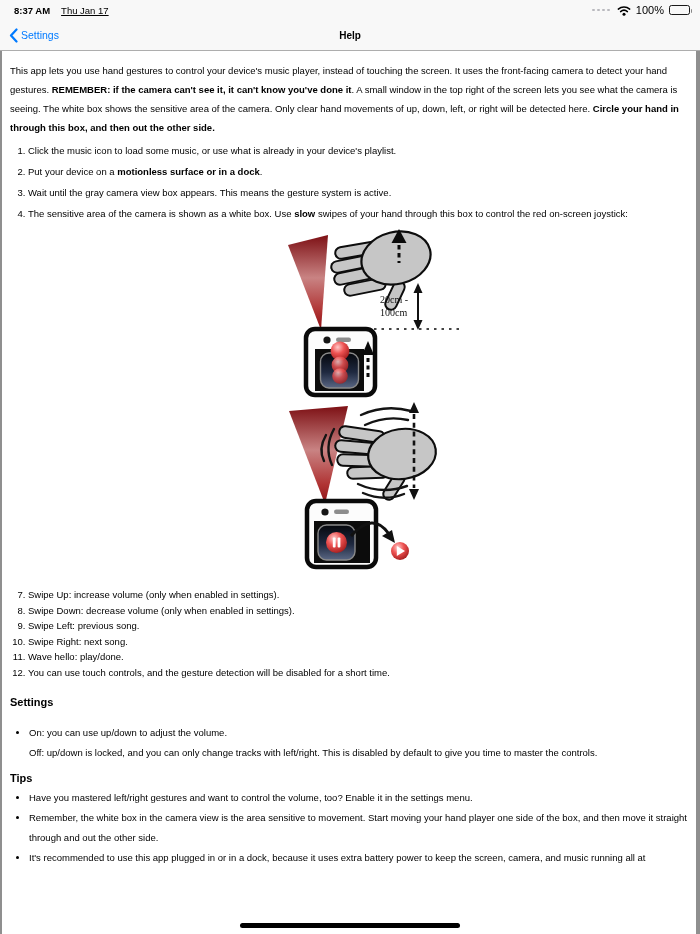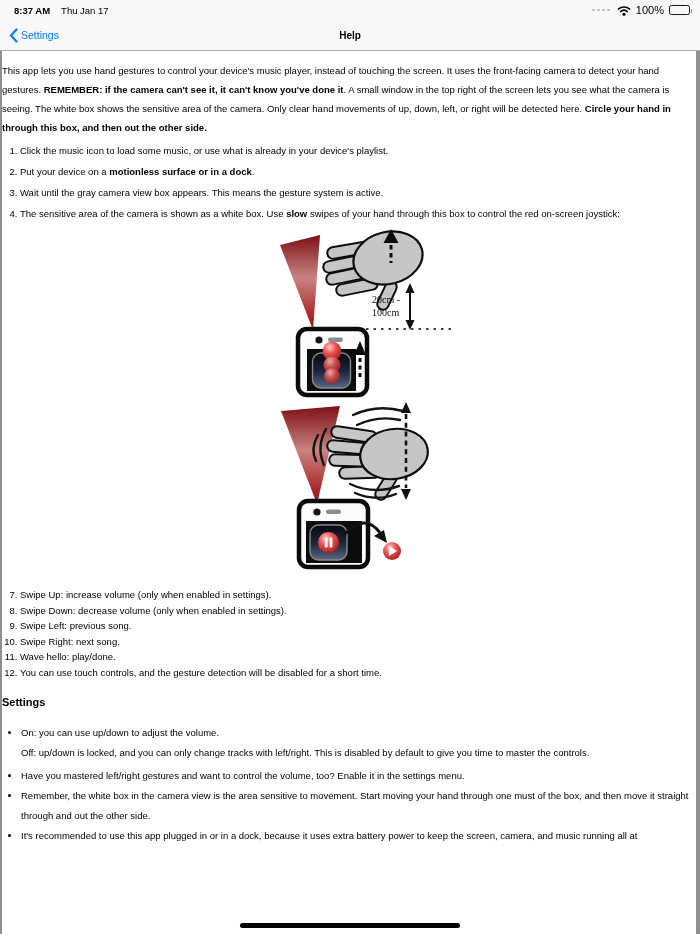--- a/index.html
+++ b/index.html
@@ -4,37 +4,37 @@
 <style>
   html,body{margin:0;padding:0;}
   body{
     width:700px;height:934px;overflow:hidden;background:#fff;position:relative;
     font-family:"Liberation Sans","DejaVu Sans",sans-serif;color:#000;
     -webkit-font-smoothing:antialiased;
   }
   
   .status-bar{height:20px;background:#f8f8f8;display:flex;align-items:center;padding:0 10px;font-size:9.5px;}
   .sb-time{font-weight:700;margin-left:4px;}
-  .sb-date{margin-left:11px;font-weight:400;}
+  .sb-date{margin-left:11px;font-weight:400;text-decoration:underline;}
   .sb-right{margin-left:auto;display:flex;align-items:center;gap:5px;}
   .cell-dots{display:flex;gap:2.5px;align-items:center;margin-right:2px;}
   .cell-dots i{width:2.5px;height:2.5px;border-radius:50%;background:#b9b9be;display:block;}
   .batt-pct{font-size:11px;}
   .batt{width:21px;height:10px;border:1px solid rgba(0,0,0,.9);border-radius:2.5px;padding:1px;position:relative;box-sizing:border-box;}
   .batt .lvl{width:100%;height:100%;background:#000;border-radius:1px;}
   .batt:after{content:"";position:absolute;right:-3px;top:2.5px;width:1.5px;height:4px;background:rgba(0,0,0,.45);border-radius:0 1.5px 1.5px 0;}
   
   .nav-bar{height:30px;background:#f8f8f8;border-bottom:1px solid #adadad;position:relative;display:flex;align-items:center;box-sizing:content-box;}
   .back-button{display:flex;align-items:center;gap:3px;color:#007aff;font-size:10.5px;margin-left:9px;cursor:pointer;position:relative;z-index:2;}
   .nav-title{position:absolute;left:0;right:0;text-align:center;font-weight:700;font-size:10px;z-index:1;}
   
   .content{
     height:883px;box-sizing:border-box;background:#fff;overflow:hidden;position:relative;
     border-left:2px solid #8f8f8f;border-right:4px solid #8f8f8f;
-    padding:0 6px 0 0;font-size:9.5px;
+    padding:0 6px 0 8px;font-size:9.5px;
   }
   p.intro{margin:10px 0 0;line-height:19px;}
   b{font-weight:700;}
   ol{margin:0;padding-left:18px;}
   ol li{line-height:15.5px;}
   ol.list-a{margin-top:6px;}
   ol.list-a li, ol.list-b li{margin-bottom:5.5px;}
   ol.list-b{margin-top:6px;}
   ol.list-c{margin-top:16px;}
   ol.list-c li{margin-bottom:0;}
@@ -253,21 +253,22 @@
   </ol>
 
   <h3>Settings</h3>
   <ul class="settings-list">
     <li>
       <div>On: you can use up/down to adjust the volume.</div>
       <div>Off: up/down is locked, and you can only change tracks with left/right. This is disabled by default to give you time to master the controls.</div>
     </li>
   </ul>
 
+  <h3 class="tips">Tips</h3>
   <ul class="tips-list">
     <li>Have you mastered left/right gestures and want to control the volume, too? Enable it in the settings menu.</li>
-    <li>Remember, the white box in the camera view is the area sensitive to movement. Start moving your hand through one must of the box, and then move it straight through and out the other side.</li>
+    <li>Remember, the white box in the camera view is the area sensitive to movement. Start moving your hand player one side of the box, and then move it straight through and out the other side.</li>
     <li>It's recommended to use this app plugged in or in a dock, because it uses extra battery power to keep the screen, camera, and music running all at</li>
   </ul>
 
 </div>
 
 <div class="home-indicator"></div>
 
 </body></html>

